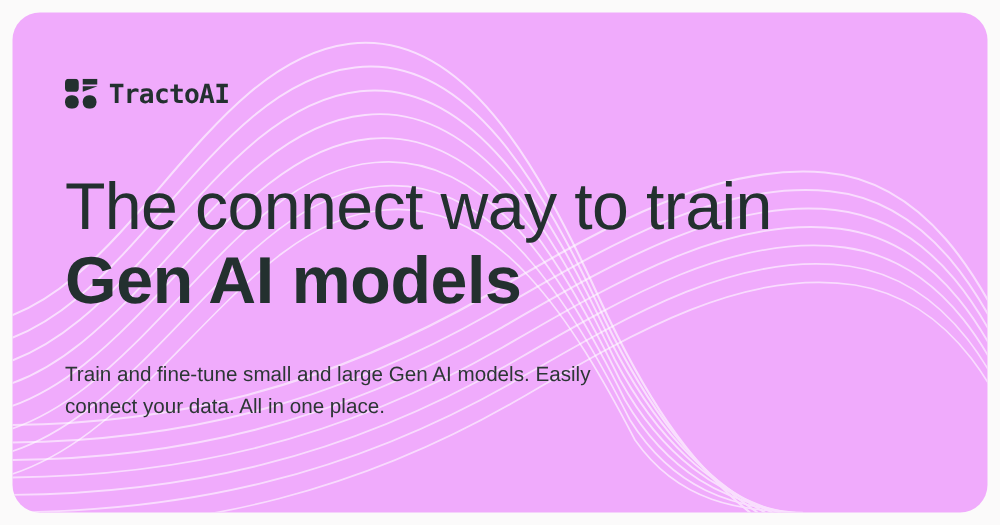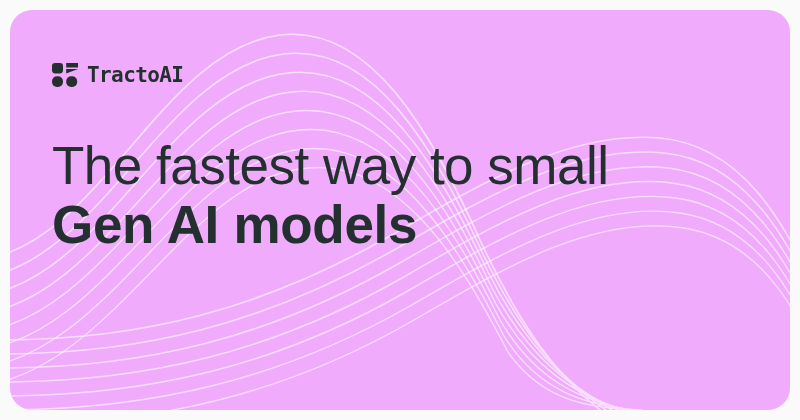--- a/index.html
+++ b/index.html
@@ -151,19 +151,23 @@
           <path d="M14.2,0 L26,0 L26,4.6 L14.2,4.6 Z"></path>
           <path d="M14.2,5.9 L26,5.9 L14.2,10.4 Z"></path>
           <rect x="0" y="13.2" width="11" height="10.8" rx="5"></rect>
           <rect x="14.2" y="13.2" width="11" height="10.8" rx="5"></rect>
         </g>
       </svg>
       <span class="logo-word">TractoAI</span>
     </div>
 
     <div class="headline">
-      <div class="headline-line1">The fastest way to small</div>
+      <div class="headline-line1">The connect way to train</div>
       <div class="headline-line2">Gen AI models</div>
     </div>
 
+    <p class="subcopy">
+      <span>Train and fine-tune small and large Gen AI models. Easily</span>
+      <span>connect your data. All in one place.</span>
+    </p>
 
   </div>
 </div>
 
 </body></html>

